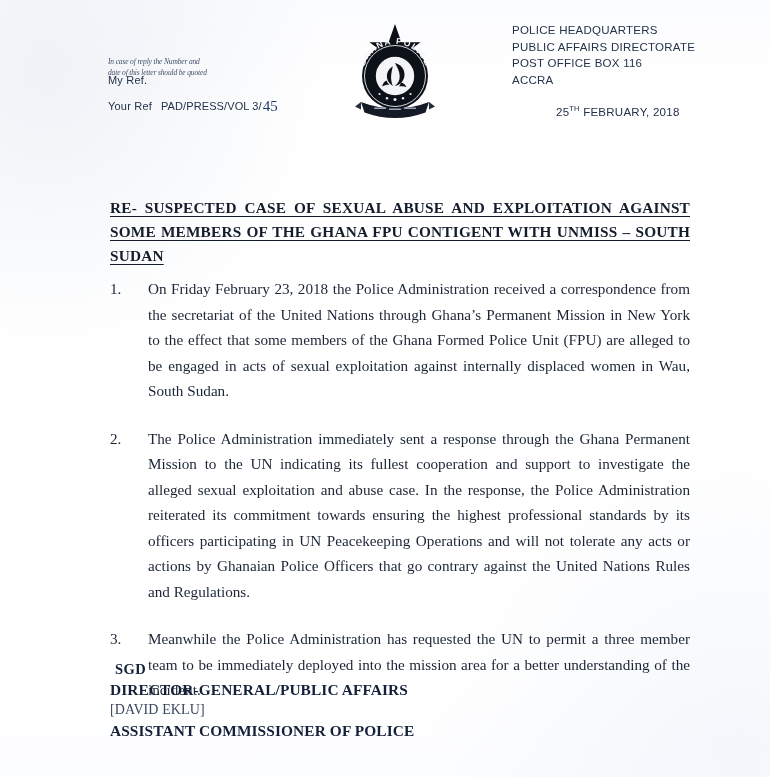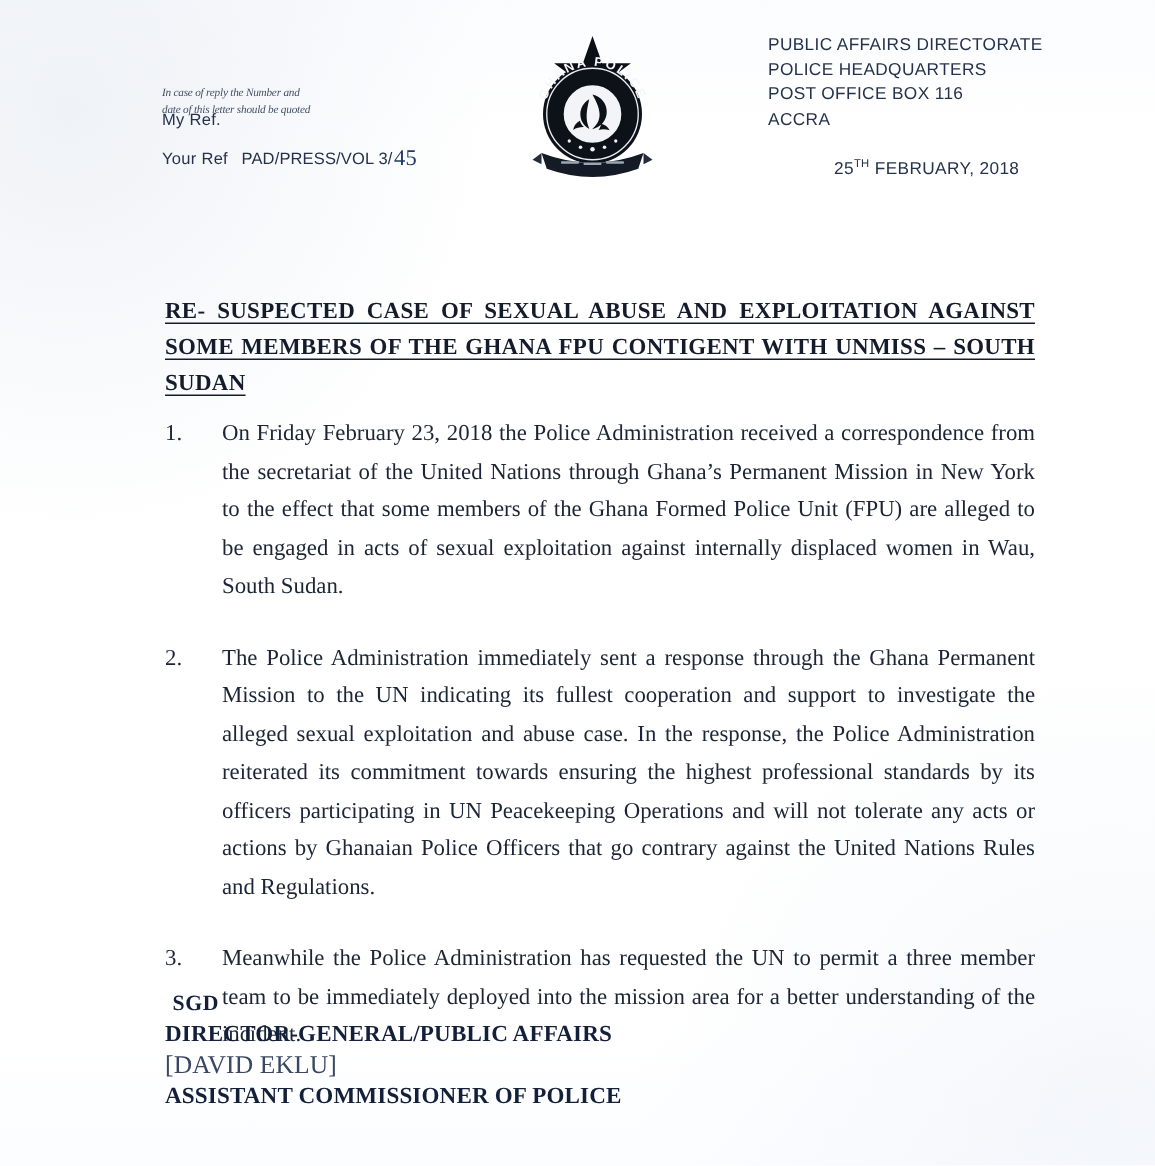--- a/index.html
+++ b/index.html
@@ -199,21 +199,21 @@
     padding-left: 5px;
     line-height: 19px;
   }
   .sign-title {
     font-weight: bold;
     font-size: 15.4px;
     letter-spacing: .1px;
     line-height: 21px;
   }
   .sign-name {
-    font-size: 17px;
+    font-size: 14px;
     letter-spacing: .1px;
     line-height: 20px;
     color: #3a4760;
   }
   .sign-rank {
     font-weight: bold;
     font-size: 15.4px;
     letter-spacing: .1px;
     line-height: 21px;
   }
@@ -275,22 +275,22 @@
         <path d="M84 84 l6 4.5 -6 3 z" fill="#242c3c"></path>
         <g fill="#9aa5b8">
           <rect x="29" y="89.5" width="12" height="1.6" rx=".6"></rect>
           <rect x="44" y="90.4" width="12" height="1.6" rx=".6"></rect>
           <rect x="59" y="89.5" width="12" height="1.6" rx=".6"></rect>
         </g>
       </svg>
     </div>
 
     <div class="addr">
+      <div>POLICE HEADQUARTERS</div>
       <div>PUBLIC AFFAIRS DIRECTORATE</div>
-      <div>POLICE HEADQUARTERS</div>
       <div>POST OFFICE BOX 116</div>
       <div>ACCRA</div>
     </div>
 
     <div class="addr-date"><span>25</span><sup>TH</sup> <span>FEBRUARY, 2018</span></div>
   </div>
 
 
   <div class="title">RE- SUSPECTED CASE OF SEXUAL ABUSE AND EXPLOITATION AGAINST SOME MEMBERS OF THE GHANA FPU CONTIGENT WITH UNMISS – SOUTH SUDAN</div>
 

